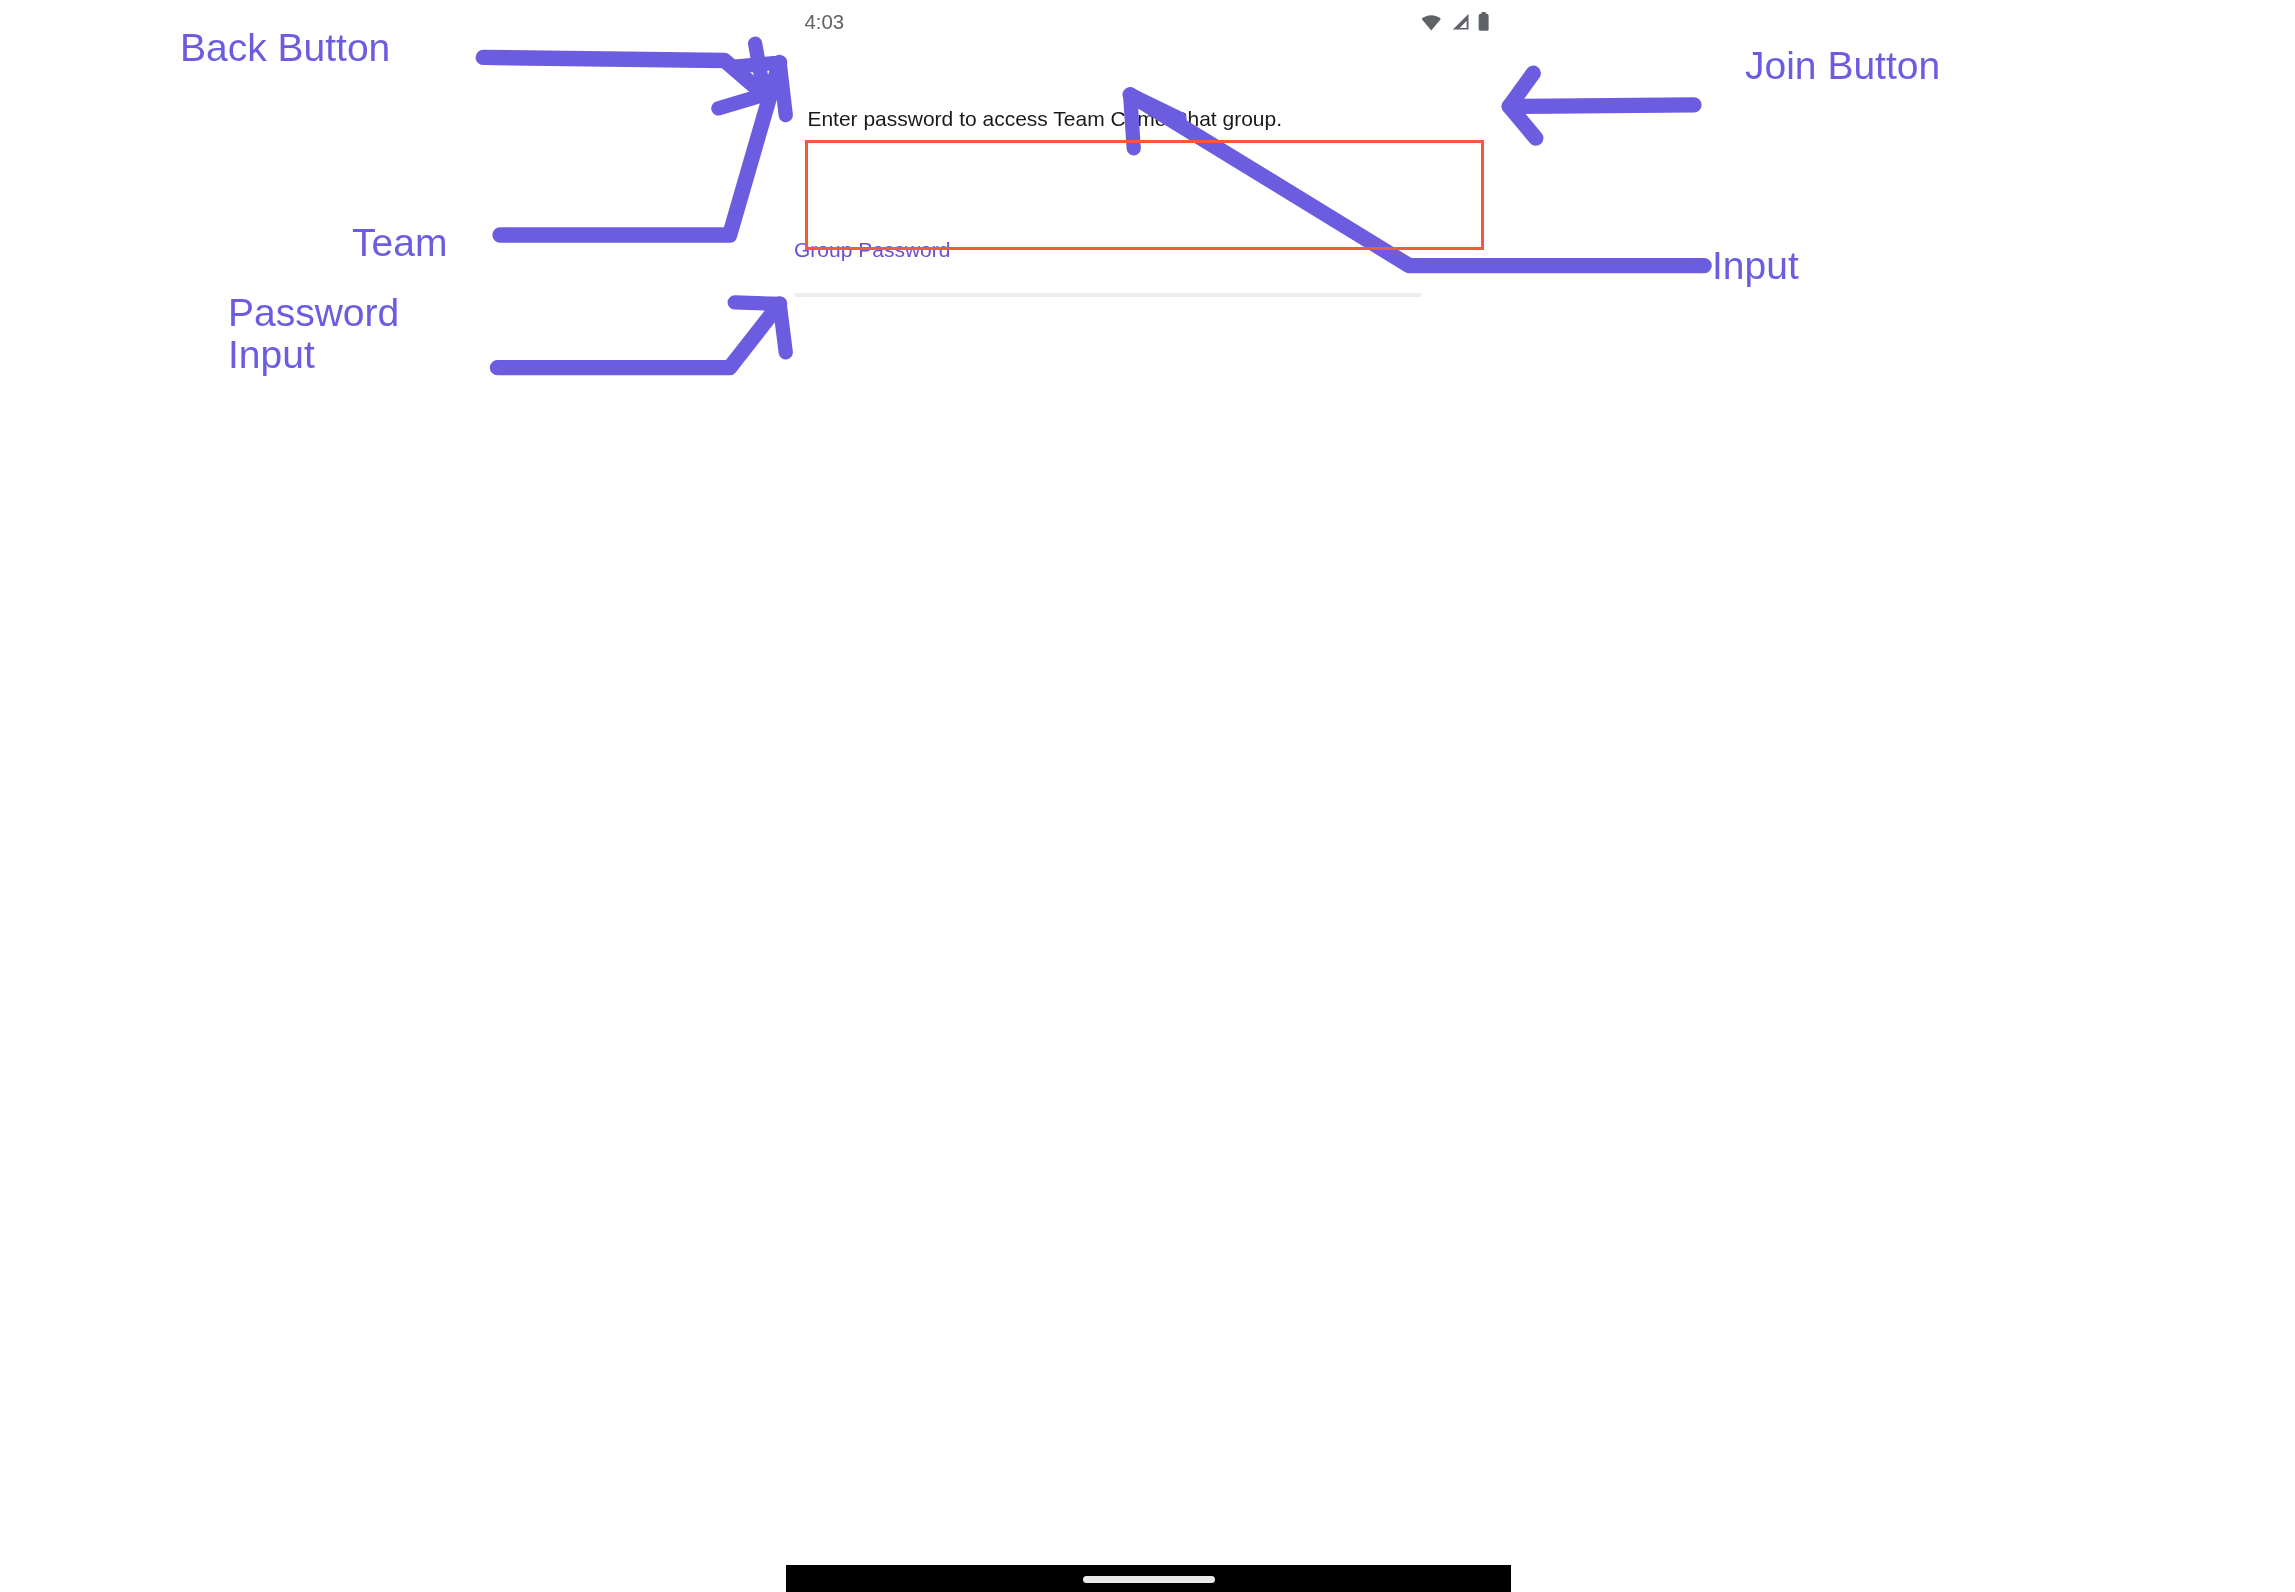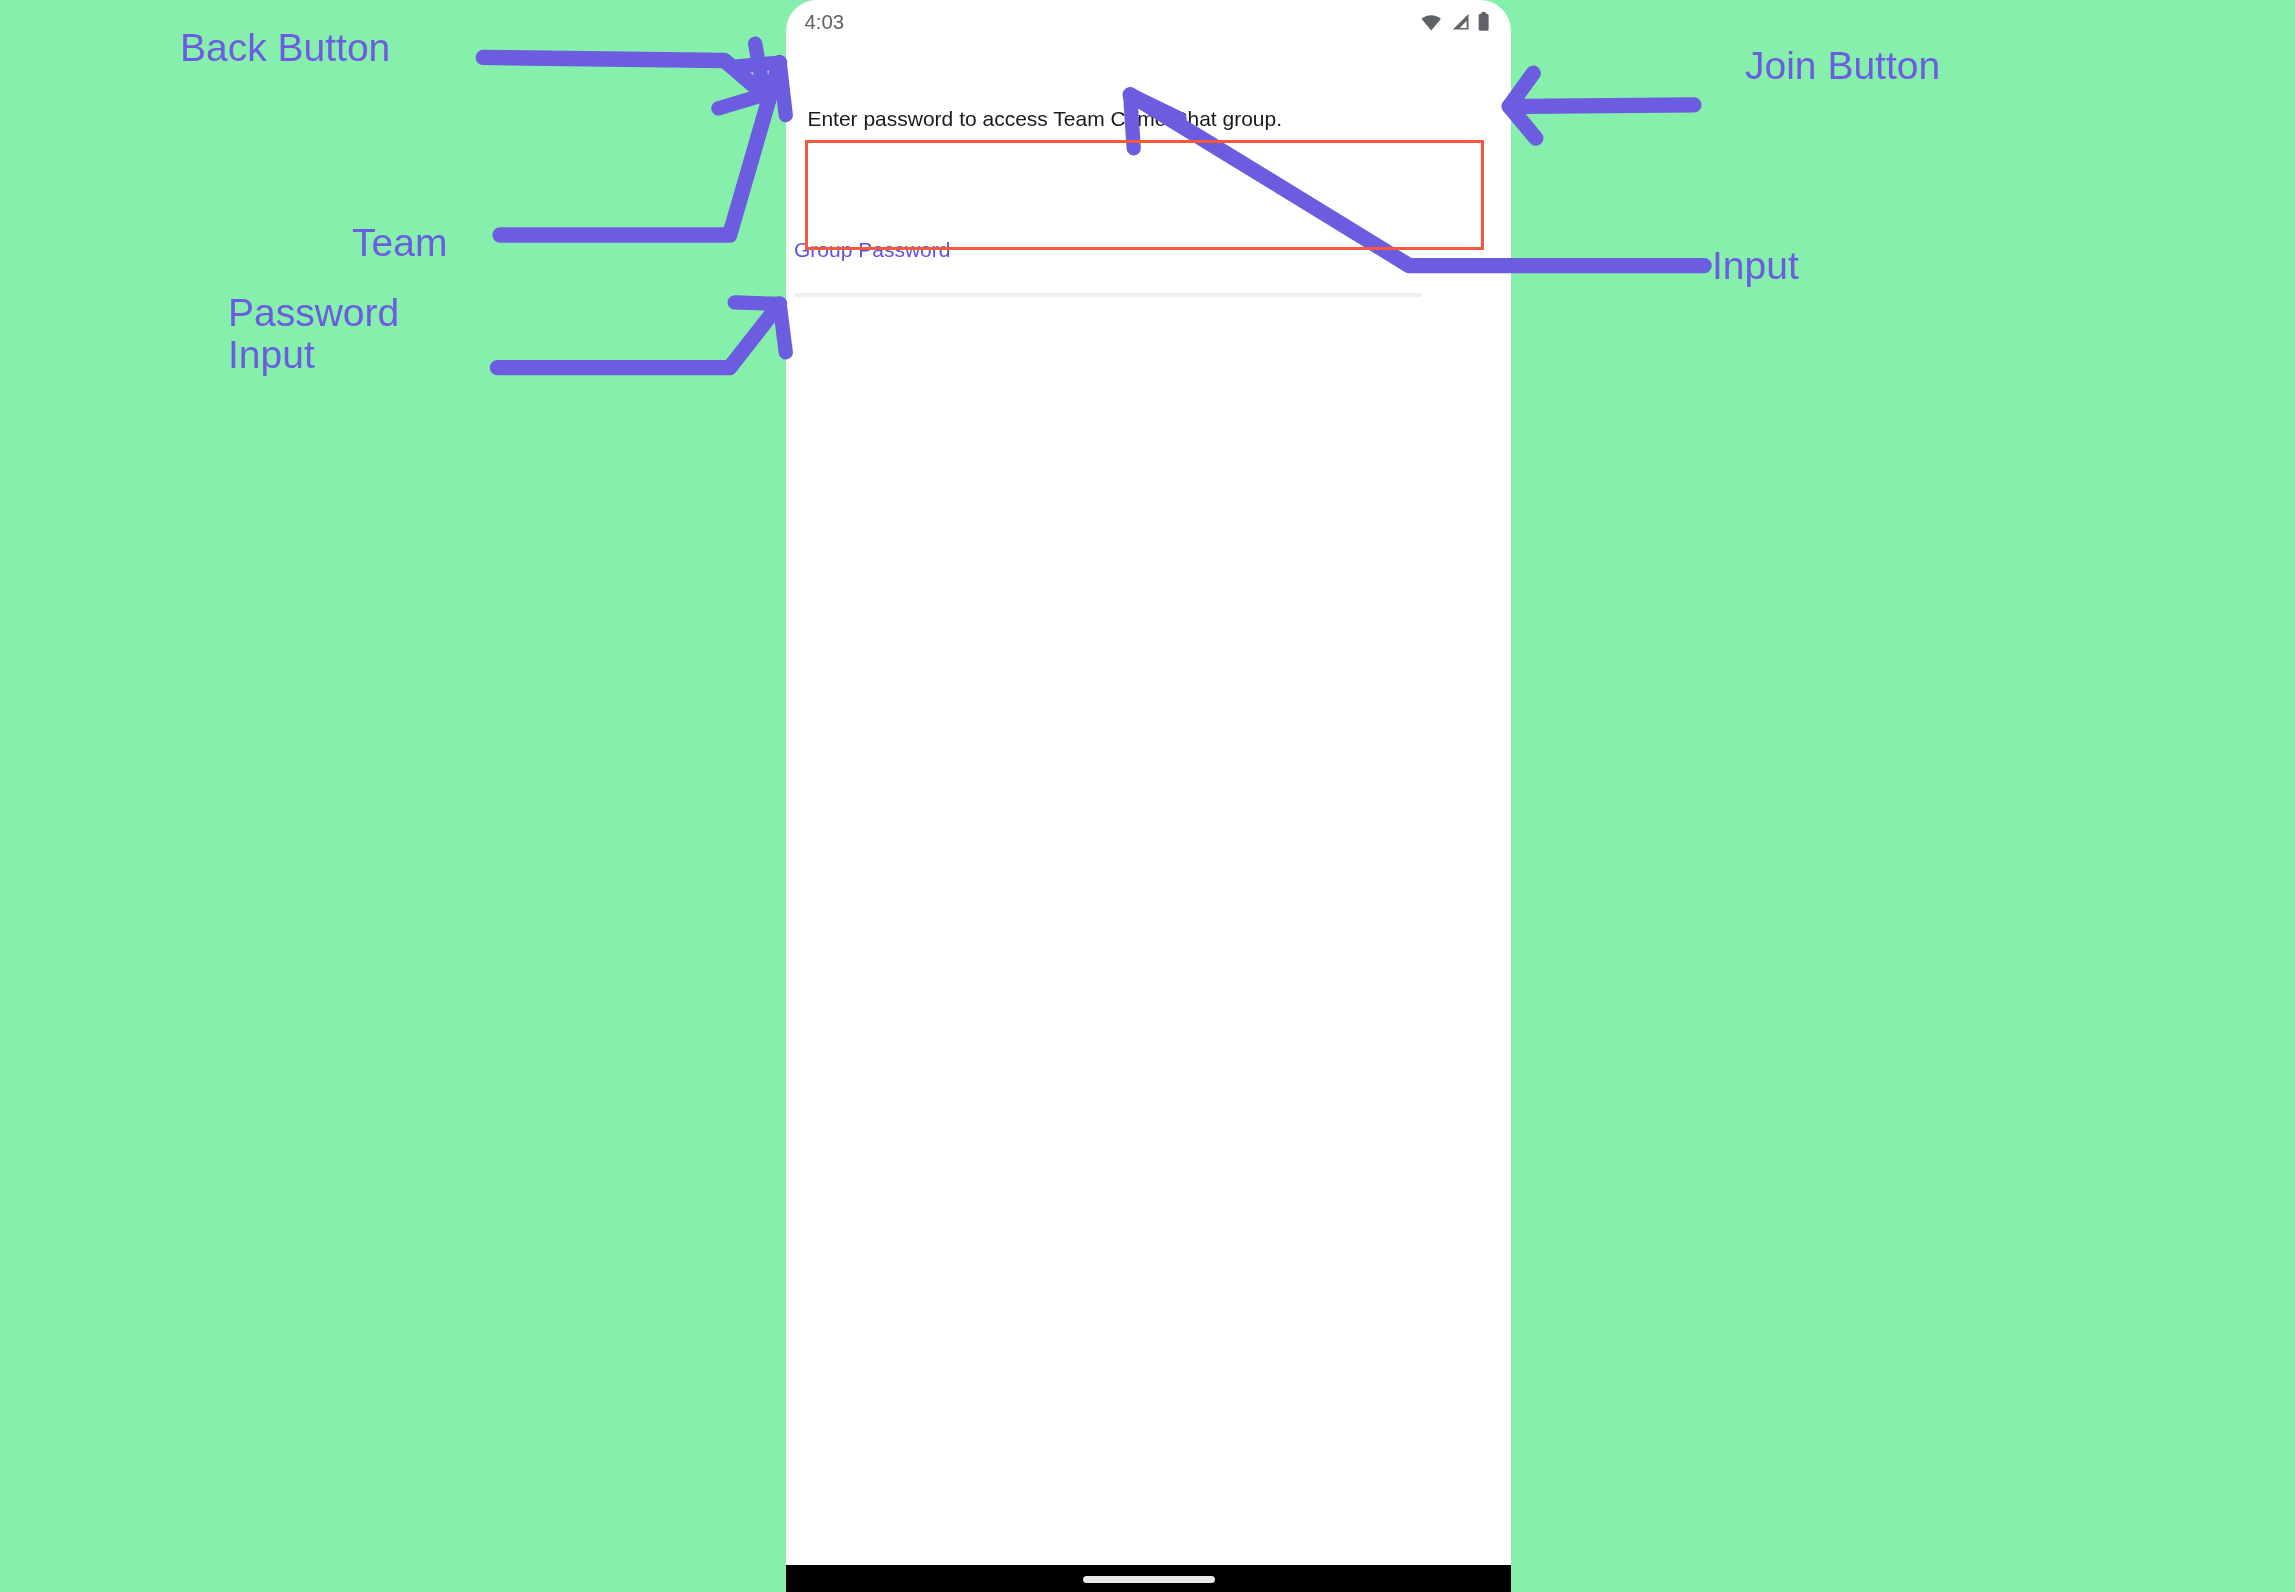--- a/index.html
+++ b/index.html
@@ -4,21 +4,21 @@
 <style>
   html, body {
     margin: 0;
     padding: 0;
     background: #000000;
   }
   #stage {
     position: relative;
     width: 2295px;
     height: 1593px;
-    background: #86efac;
+    background: #ffffff;
     overflow: hidden;
     font-family: "Liberation Sans", sans-serif;
   }
 
   
   #phone {
     position: absolute;
     left: 786px;
     top: 0px;
     width: 725px;

